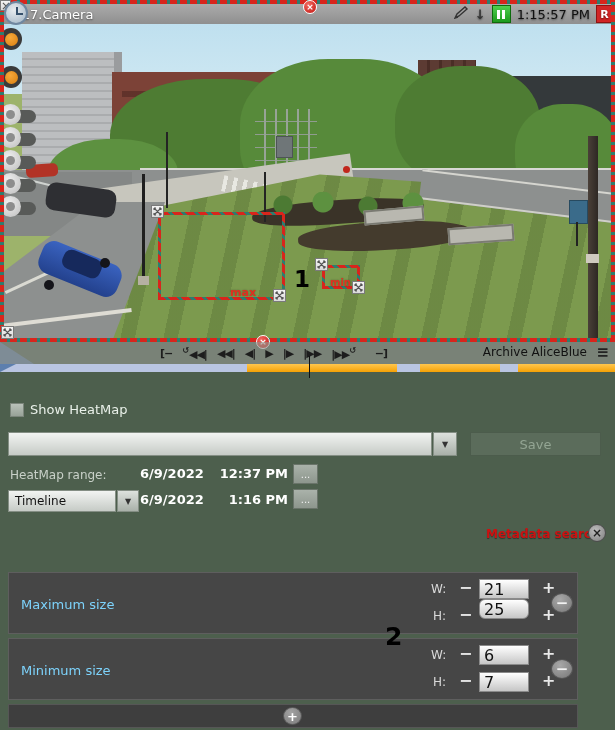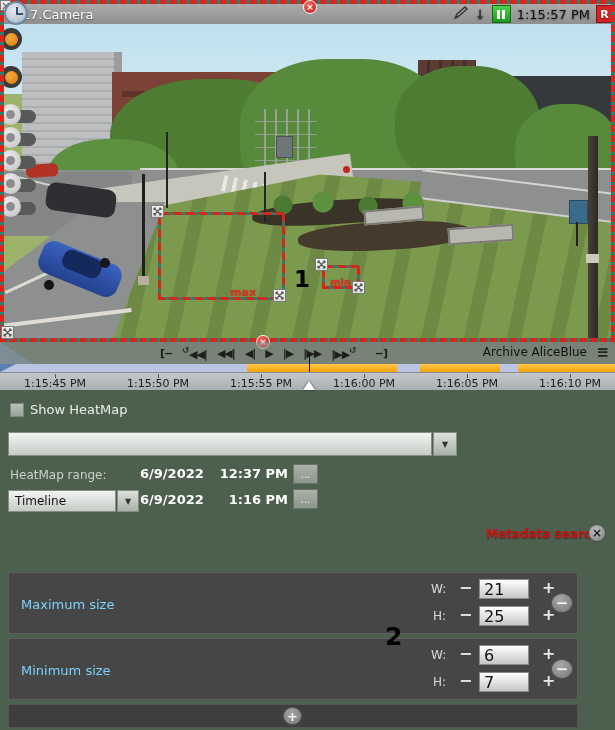--- a/index.html
+++ b/index.html
@@ -268,44 +268,32 @@
   </div>
   <div id="pb-clockicon" class="a"></div>
 
   <div id="tl-strip" class="a">
     <div class="orange"></div>
     <div class="gap" style="left:397px;width:23px;"></div>
     <div class="gap" style="left:500px;width:18px;"></div>
     <div id="tl-wedge"></div>
     <div id="playhead-line"></div>
   </div>
-  <div id="tl-labels" class="a">
-    <div class="tick" style="left:55px;"></div>
-    <div class="tick" style="left:158px;"></div>
-    <div class="tick" style="left:261px;"></div>
-    <div class="tick" style="left:364px;"></div>
-    <div class="tick" style="left:467px;"></div>
-    <div class="tick" style="left:570px;"></div>
-    <span class="tl-label" style="left:55px;">1:15:45 PM</span>
-    <span class="tl-label" style="left:158px;">1:15:50 PM</span>
-    <span class="tl-label" style="left:261px;">1:15:55 PM</span>
-    <span class="tl-label" style="left:364px;">1:16:00 PM</span>
-    <span class="tl-label" style="left:467px;">1:16:05 PM</span>
-    <span class="tl-label" style="left:570px;">1:16:10 PM</span>
-    <div id="playhead-tri"></div>
-  </div>
 
   <div class="a chk" style="left:10px;top:403px;"></div>
   <span class="a lbl-light" style="left:30px;top:402px;">Show HeatMap</span>
 
   <div class="a combo" style="left:8px;top:432px;width:424px;height:24px;">
     <input readonly="" value="" style="">
   </div>
   <div class="a dd-btn" style="left:433px;top:432px;width:24px;height:24px;">
     <span>▼</span>
+  </div>
+  <div class="a save-btn" style="left:470px;top:432px;width:131px;height:24px;">
+    <span>Save</span>
   </div>
 
   <span class="a lbl-dim" style="left:10px;top:468px;">HeatMap range:</span>
   <div class="a date-row" style="left:140px;top:466px;width:148px;">
     <span>6/9/2022</span>
     <span>12:37 PM</span>
   </div>
   <div class="a browse" style="left:293px;top:464px;width:25px;height:20px;">
     <span>...</span>
   </div>
@@ -332,21 +320,21 @@
   <div class="a mrow" style="top:572px;">
     <span class="rowlbl">Maximum size</span>
     <span class="st-lbl" style="left:422px;top:9px;">W:</span>
     <span class="st-sign" style="left:450px;top:7px;">−</span>
     <div class="st-input" style="left:470px;top:6px;">
       <input readonly="" value="21" style="">
     </div>
     <span class="st-sign" style="left:533px;top:7px;">+</span>
     <span class="st-lbl" style="left:424px;top:36px;">H:</span>
     <span class="st-sign" style="left:450px;top:34px;">−</span>
-    <div class="st-input" style="left:470px;top:33px;">
+    <div class="st-input" style="left:470px;top:26px;border-radius:6px;">
       <input readonly="" value="25" style="">
     </div>
     <span class="st-sign" style="left:533px;top:34px;">+</span>
     <div class="rem-btn" style="left:542px;top:20px;">
       <span>−</span>
     </div>
   </div>
 
   <div class="a marker" style="left:385px;top:624px;font-size:25px;z-index:5;">2</div>
 

